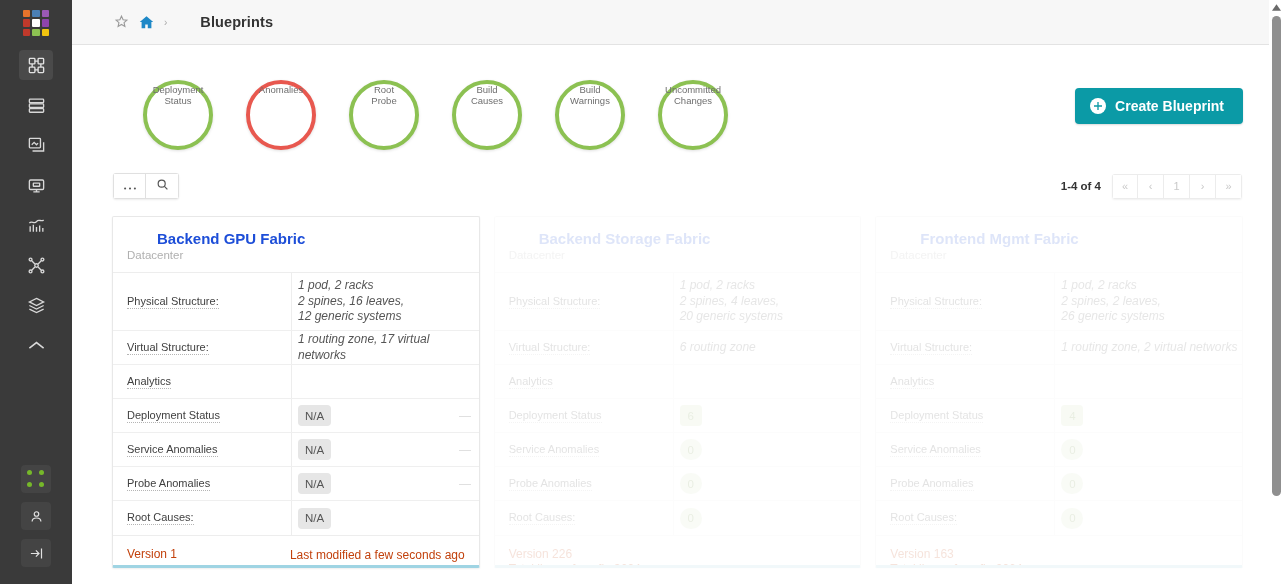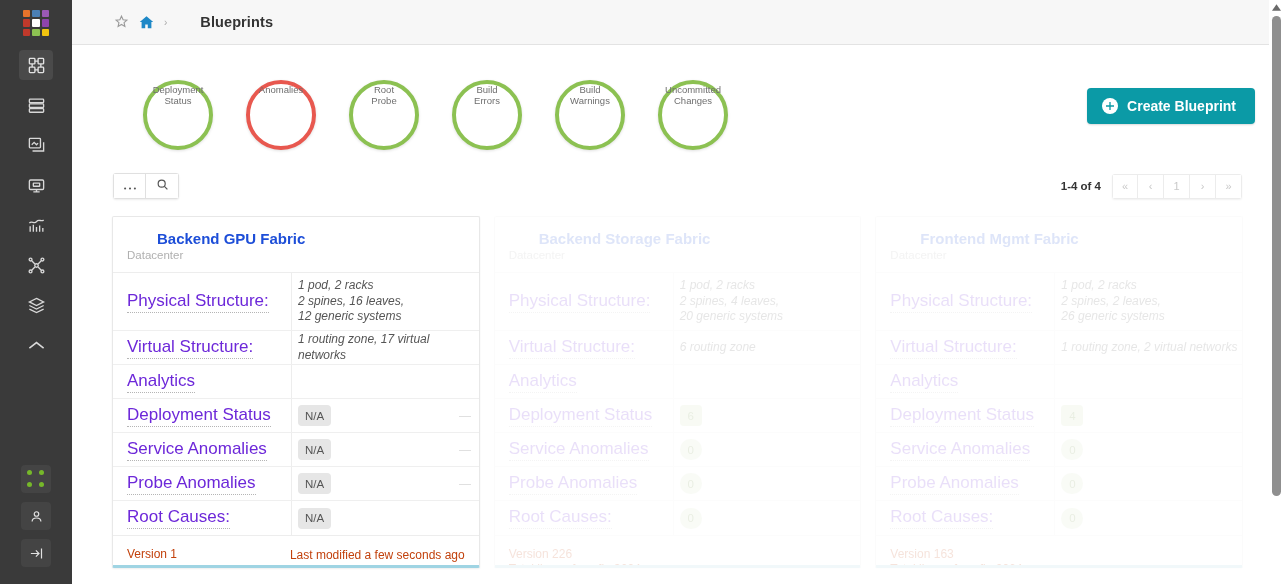--- a/index.html
+++ b/index.html
@@ -57,21 +57,21 @@
     width: 70px; height: 70px; border-radius: 50%;
     border: 4px solid #8cc152; background:#fff;
     display:flex; align-items:flex-start; justify-content:center; text-align:center;
     box-shadow: 0 1px 3px rgba(0,0,0,.13);
   }
   .circle.red { border-color: #e8584f; }
   .circle span { font-size: 9.5px; color:#6f6f6f; line-height:11px; display:block; padding:0 4px;}
 
   
   .create-btn {
-    position: absolute; right: 28px; top: 43px;
+    position: absolute; right: 40px; top: 43px;
     background: #0b9aa6; color:#fff; border:none; border-radius: 4px;
     height: 36px; padding: 0 19px 0 15px; display:flex; align-items:center; gap:9px;
     font-size: 14px; font-weight: 700; cursor:pointer;
     box-shadow: 0 1px 2px rgba(0,0,0,.15);
   }
   .plus-circle { width:16px; height:16px; border-radius:50%; background:#fff; color:#0b9aa6;
     display:flex; align-items:center; justify-content:center; font-size:15px; font-weight:900; line-height:1; }
   .plus-circle svg{display:block;}
 
   
@@ -104,21 +104,21 @@
   .card-title { font-size:15px; font-weight:700; color:#1d4ed8; line-height:17px;margin-left:30px; }
   .card-sub { font-size:11.5px; color:#b0b0b0; margin-top:2px;}
   .card-body { flex:1 1 auto; position:relative; }
   .row {
     display:flex; align-items:center; min-height: 34px; position:relative;
     border-bottom: 1px solid #efefef;
   }
   .row:last-child { border-bottom:none; }
   .row.tall { min-height: 58px; }
   .row .lbl {
-    width: 178px; flex: 0 0 178px; padding-left: 14px; font-size: 17px; color:#6d28d9;
+    width: 178px; flex: 0 0 178px; padding-left: 14px; font-size: 11px; color:#404040;
     border-bottom: 1px dotted #bdbdbd; align-self:center;
     position:relative; top:0;
   }
   .cellwrap { flex:1 1 auto; display:flex; align-items:center; border-left:1px solid #ededed;
     align-self: stretch; padding-left: 6px; }
   .val { font-size: 12px; color:#555; font-style: italic; line-height: 15.5px; }
   .badge {
     display:inline-flex; align-items:center; justify-content:center;
     min-width: 20px; height: 21px; padding: 0 7px; border-radius: 4px;
     font-size: 11.5px; color:#555; background:#e6e6e6;
@@ -297,21 +297,21 @@
         <div class="circle">
           <span><b style="font-weight:400">Deployment</b><br><b style="font-weight:400">Status</b></span>
         </div>
         <div class="circle red">
           <span>Anomalies</span>
         </div>
         <div class="circle">
           <span><b style="font-weight:400">Root</b><br><b style="font-weight:400">Probe</b></span>
         </div>
         <div class="circle">
-          <span><b style="font-weight:400">Build</b><br><b style="font-weight:400">Errors</b></span>
+          <span><b style="font-weight:400">Build</b><br><b style="font-weight:400">Causes</b></span>
         </div>
         <div class="circle">
           <span><b style="font-weight:400">Build</b><br><b style="font-weight:400">Warnings</b></span>
         </div>
         <div class="circle">
           <span><b style="font-weight:400">Uncommitted</b><br><b style="font-weight:400">Changes</b></span>
         </div>
       </div>
 
       <button class="create-btn">

